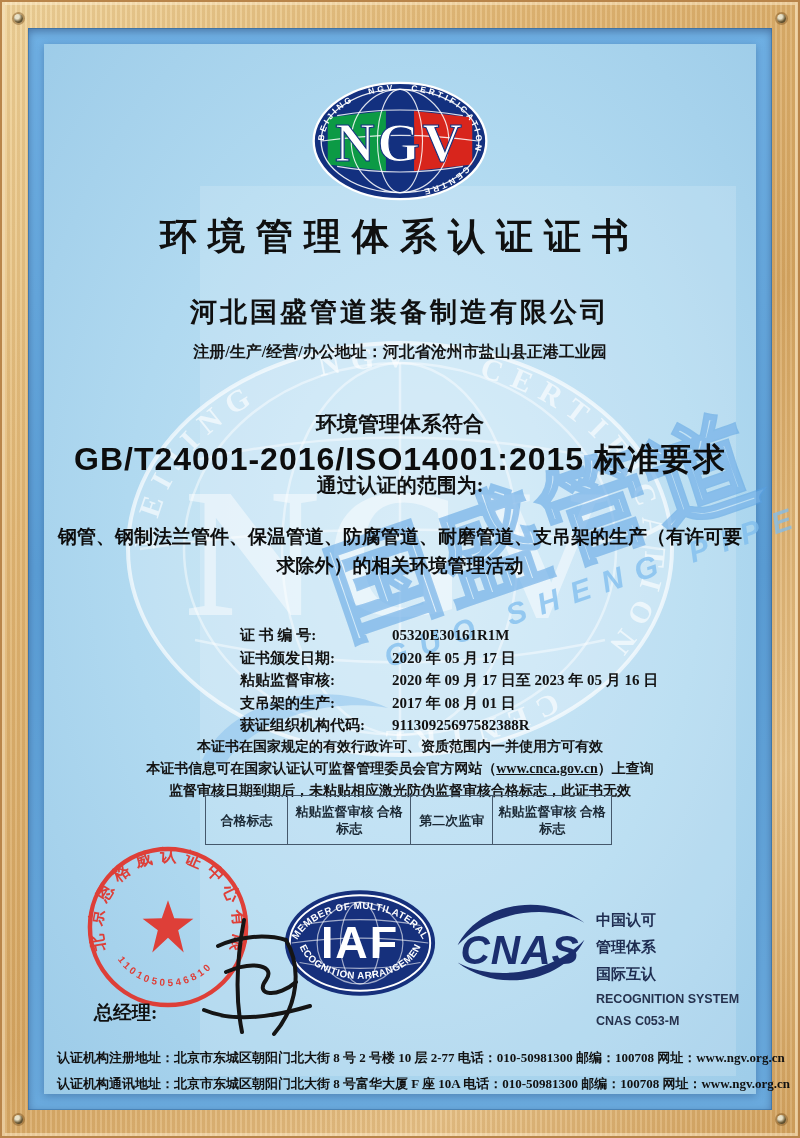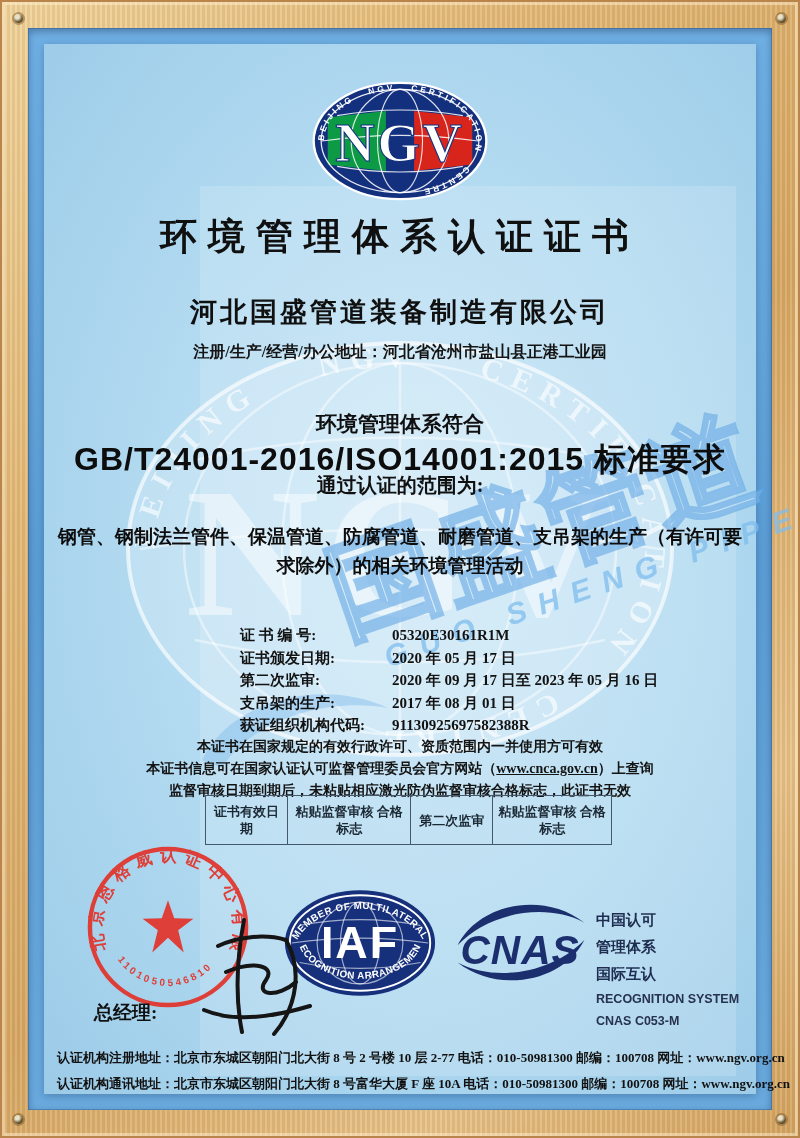--- a/index.html
+++ b/index.html
@@ -163,21 +163,21 @@
     <div class="fields">
       <div class="frow">
         <span class="lb">证 书 编 号:</span>
         <span class="vl">05320E30161R1M</span>
       </div>
       <div class="frow">
         <span class="lb">证书颁发日期:</span>
         <span class="vl">2020 年 05 月 17 日</span>
       </div>
       <div class="frow">
-        <span class="lb">第二次监审:</span>
+        <span class="lb">粘贴监督审核:</span>
         <span class="vl">2020 年 09 月 17 日至 2023 年 05 月 16 日</span>
       </div>
       <div class="frow">
         <span class="lb">支吊架的生产:</span>
         <span class="vl">2017 年 08 月 01 日</span>
       </div>
       <div class="frow">
         <span class="lb">获证组织机构代码:</span>
         <span class="vl">91130925697582388R</span>
       </div>
@@ -191,21 +191,21 @@
 
     <table class="audit">
       <colgroup>
           <col style="width:82px">
           <col style="width:124px">
           <col style="width:82px">
           <col style="width:119px">
         </colgroup>
       <tbody>
           <tr>
-        <td>证书有效日期</td>
+        <td>合格标志</td>
         <td>粘贴监督审核 合格标志</td>
         <td>第二次监审</td>
         <td>粘贴监督审核 合格标志</td>
       </tr>
     </tbody>
       </table>
 
     <svg class="stamp" viewBox="0 0 170 170">
       <defs>
         <path id="stArc" d="M 22,108 A 67,67 0 1 1 148,108"></path>

